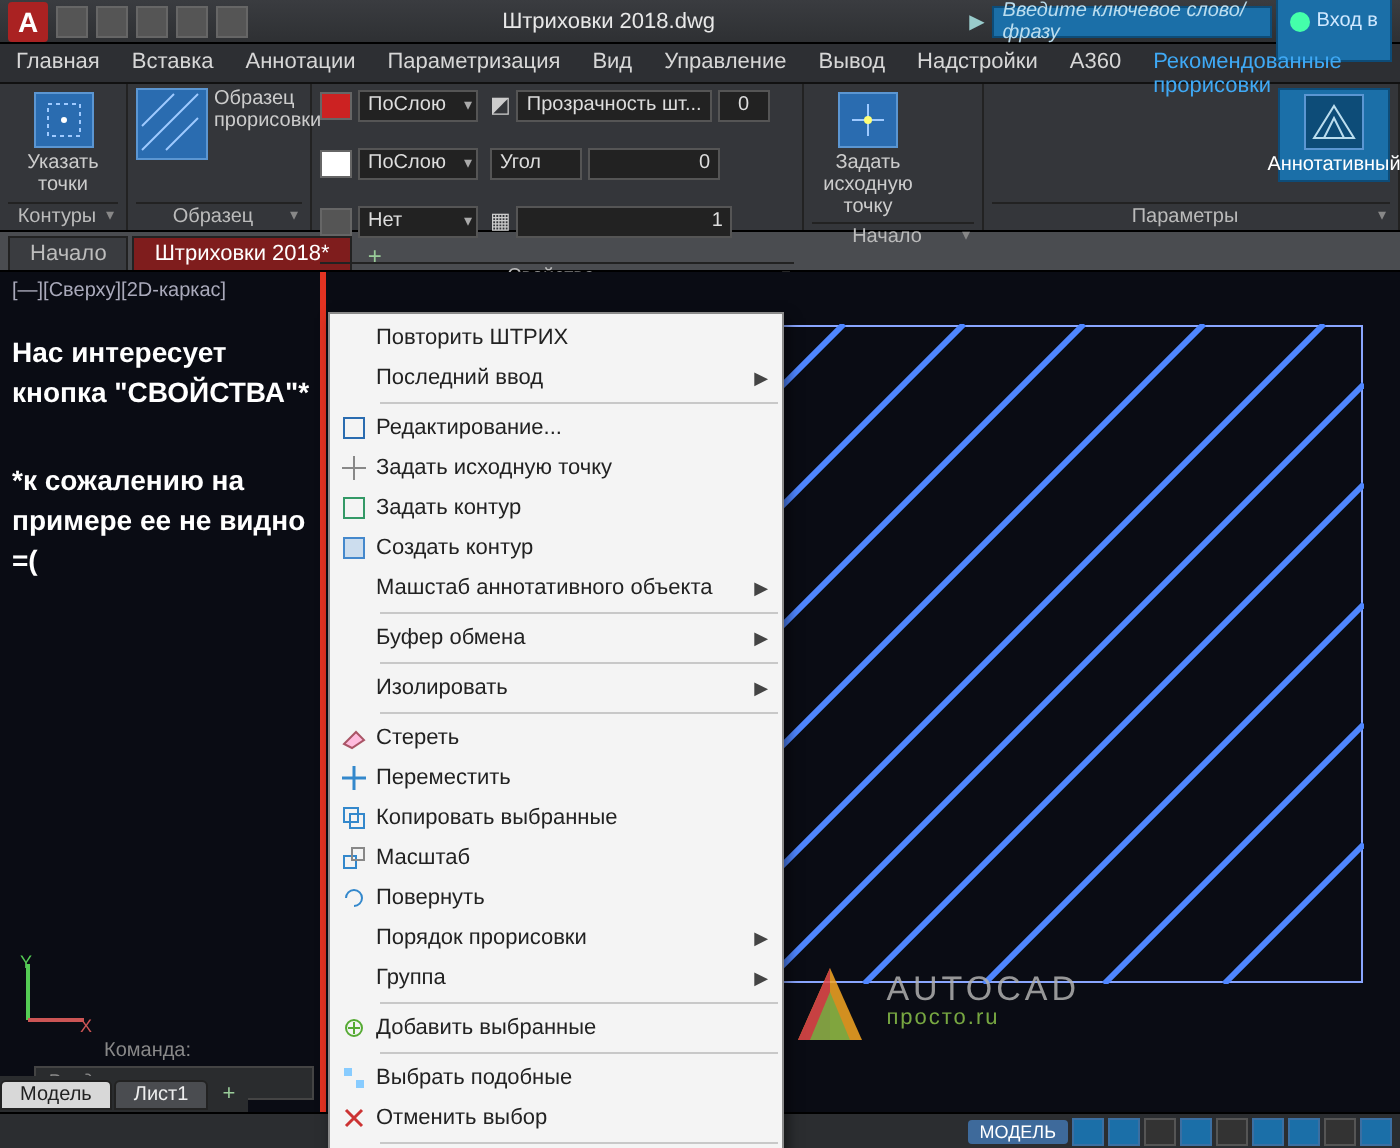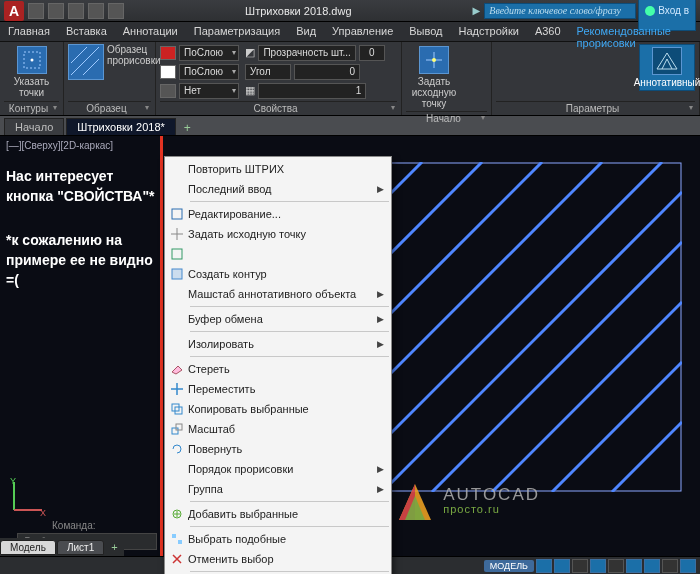--- a/index.html
+++ b/index.html
@@ -11,23 +11,23 @@
   .titlebar { height: 22px; background: linear-gradient(#3a3c40,#2e3033);
     display:flex; align-items:center; padding:0 4px; border-bottom:1px solid #000;}
   .app-logo { width:20px; height:20px; background:#a22; color:#fff;
     font-weight:bold; font-size:14px; display:flex; align-items:center;
     justify-content:center; border-radius:2px;}
   .qat { display:flex; align-items:center; gap:4px; margin-left:4px;}
   .qat-icn { width:16px; height:16px; background:#555; border:1px solid #666; }
   .title-center { flex:1; text-align:center; color:#e8e8e8; font-size:11px;
     overflow:hidden; text-overflow:ellipsis; white-space:nowrap;}
   .title-right { display:flex; align-items:center; gap:2px;}
-  .search-box { background:#1b6fa8; border:1px solid #0d4c78; width:152px;
+  .search-box { background:#1b6fa8; border:1px solid #0d4c78; width:140px;
     height:16px; color:#bde; font-size:10px; font-style:italic; padding:0 4px;
-    display:flex; align-items:center;font-family:Liberation Serif, serif;}
+    display:flex; align-items:center;}
   .signin { background:#1b6fa8; border:1px solid #0d4c78; color:#cfe8ff;
     padding:14px 6px; font-size:10px; display:flex; align-items:flex-end; gap:3px;}
   .signin-icn{width:10px;height:10px;background:#4fa;border-radius:50%;}
 
   
   .ribbon-tabs { height:20px; background:#2d2f33; display:flex;
     border-bottom:1px solid #111;}
   .ribbon-tab { padding:3px 8px; color:#d7d7d7; font-size:11px; cursor:default;}
   .ribbon-tab.rec { color:#3fa9f5;}
 
@@ -43,36 +43,36 @@
   .big-btn { width:56px; display:flex; flex-direction:column;
     align-items:center; gap:2px; padding:2px; cursor:default;}
   .big-btn.act{ background:#1b6fa8; border:1px solid #0d4c78;}
   .big-btn .ic { width:30px; height:28px; background:#2a6cb0;
     border:1px solid #5b96d2; display:flex; align-items:center;
     justify-content:center;}
   .big-btn .lbl { font-size:10px; text-align:center; line-height:11px;}
   .swatch { width:36px; height:36px; background:#2a6cb0; border:1px solid #5b96d2;
     display:flex; align-items:center; justify-content:center; position:relative;}
   .swatch svg{stroke:#9fcaff;}
-  .prop-row { display:flex; align-items:center; gap:3px; height:17px; margin-bottom:2px;}
+  .prop-row { display:flex; align-items:center; gap:3px; height:17px; margin-bottom:12px;}
   .prop-row .sw{width:16px;height:14px;border:1px solid #666;}
   .prop-row .dd{ background:#222; border:1px solid #555; height:16px;
     color:#ddd; font-size:10px; padding:0 14px 0 4px; position:relative;
     display:flex; align-items:center; min-width:60px;}
   .prop-row .dd::after{content:"▾"; position:absolute; right:2px; font-size:8px; color:#aaa;}
   .prop-input{ background:#222; border:1px solid #555; height:16px;
     color:#ddd; font-size:10px; padding:0 4px; display:flex; align-items:center;
     min-width:90px;}
 
   
   .doc-tabs { height:20px; background:#4a4c50; display:flex; align-items:flex-end;
     padding:0 4px; border-bottom:1px solid #000;}
   .doc-tab { background:#3a3c40; color:#bdbdbd; padding:2px 10px;
     border:1px solid #222; border-bottom:none; font-size:11px; margin-right:2px;}
-  .doc-tab.active { background:#0f172a; color:#fff;}
+  .doc-tab.active { background:#7f1d1d; color:#fff;}
   .doc-tab-add{ color:#9c9; font-size:12px; padding:0 6px;}
 
   
   .canvas { position:absolute; left:0; top:136px; right:0; bottom:18px;
     background:#0a0c14; overflow:hidden;}
   .vp-label { position:absolute; left:6px; top:4px; color:#aab; font-size:10px;}
   .red-line { position:absolute; left:160px; top:0; bottom:0; width:3px;
     background:#e33322;}
   .annot { position:absolute; left:6px; top:30px; width:152px; color:#fff;
     font-weight:bold; font-size:14px; line-height:20px;}
@@ -356,20 +356,21 @@
         </svg>
       </span>
       <span class="cm-lbl">Задать исходную точку</span>
     </div>
   <div class="cm-item">
       <span class="cm-icn">
         <svg width="14" height="14">
           <rect x="2" y="2" width="10" height="10" fill="none" stroke="#396"></rect>
         </svg>
       </span>
+      <span class="cm-lbl">Задать контур</span>
     </div>
   <div class="cm-item">
       <span class="cm-icn">
         <svg width="14" height="14">
           <rect x="2" y="2" width="10" height="10" fill="#cde" stroke="#48c"></rect>
         </svg>
       </span>
       <span class="cm-lbl">Создать контур</span>
     </div>
   <div class="cm-item">

